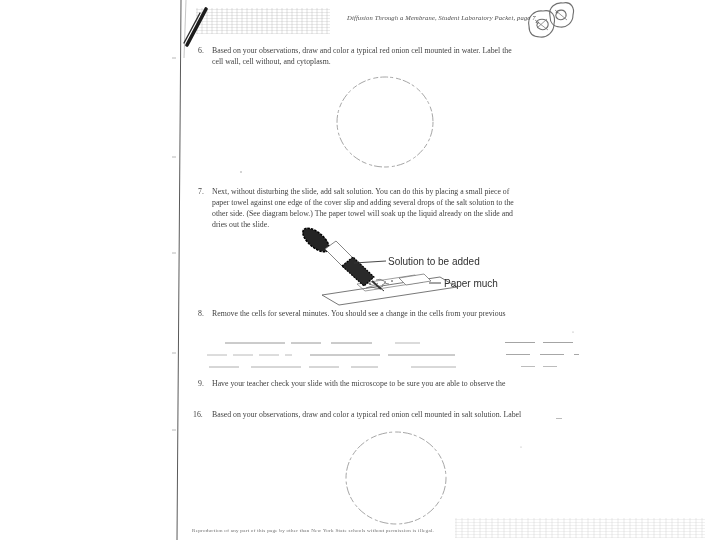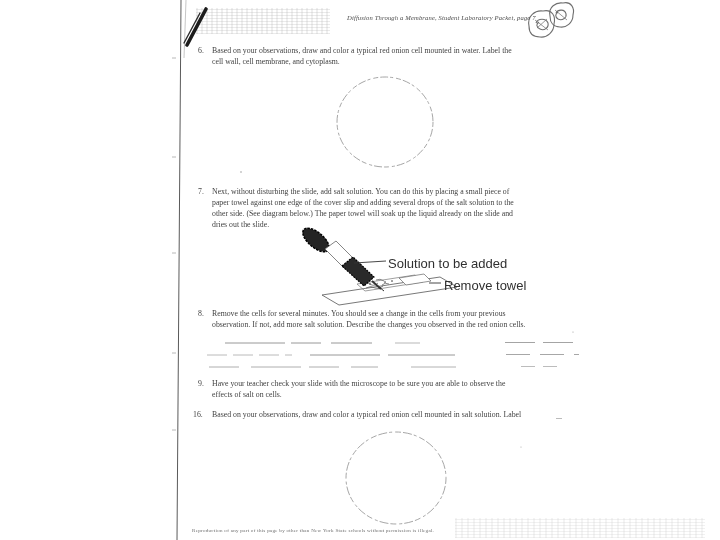--- a/index.html
+++ b/index.html
@@ -25,21 +25,21 @@
     font-style:italic;font-size:6.6px;color:#4a4a4a;letter-spacing:.15px;
     white-space:nowrap;filter:blur(.25px);
   }
   .q{position:absolute;left:193px;color:#424242;font-size:7.8px;line-height:11px;filter:blur(.22px);}
   .q .num{position:absolute;left:5px;top:0;}
   .q.wide .num{left:0;}
   .q .lines{margin-left:19px;width:365px;}
   .q .ln{white-space:nowrap;}
   .dlabel{
     position:absolute;font-family:"Liberation Sans",sans-serif;
-    font-size:13px;color:#303030;white-space:nowrap;filter:blur(.2px);
+    font-size:10px;color:#303030;white-space:nowrap;filter:blur(.2px);
   }
   .footer{
     position:absolute;left:192px;top:528px;font-size:5px;color:#6b6b6b;
     letter-spacing:.3px;white-space:nowrap;
   }
   svg.art{position:absolute;left:0;top:0;pointer-events:none;}
 </style>
 </head>
 <body>
 
@@ -126,55 +126,53 @@
       <circle cx="573" cy="332" r=".6" fill="#999"></circle>
     </g>
   </svg>
 
   <div class="header">Diffusion Through a Membrane, Student Laboratory Packet, page 7</div>
 
   <div class="q" style="top:45px">
     <span class="num">6.</span>
     <div class="lines">
       <div class="ln">Based on your observations, draw and color a typical red onion cell mounted in water. Label the</div>
-      <div class="ln">cell wall, cell membrane, and cytoplasm.</div>
+      <div class="ln">cell wall, cell without, and cytoplasm.</div>
     </div>
   </div>
 
   <div class="q" style="top:186px">
     <span class="num">7.</span>
     <div class="lines">
       <div class="ln">Next, without disturbing the slide, add salt solution. You can do this by placing a small piece of</div>
       <div class="ln">paper towel against one edge of the cover slip and adding several drops of the salt solution to the</div>
       <div class="ln">other side. (See diagram below.) The paper towel will soak up the liquid already on the slide and</div>
       <div class="ln">dries out the slide.</div>
     </div>
   </div>
 
   <div class="q" style="top:308px">
     <span class="num">8.</span>
     <div class="lines">
       <div class="ln">Remove the cells for several minutes. You should see a change in the cells from your previous</div>
-      <div class="ln">observation. If not, add more salt solution. Describe the changes you observed in the red onion cells.</div>
     </div>
   </div>
 
   <div class="q" style="top:378px">
     <span class="num">9.</span>
     <div class="lines">
       <div class="ln">Have your teacher check your slide with the microscope to be sure you are able to observe the</div>
-      <div class="ln">effects of salt on cells.</div>
     </div>
   </div>
 
   <div class="q wide" style="top:409px">
     <span class="num">16.</span>
     <div class="lines">
       <div class="ln">Based on your observations, draw and color a typical red onion cell mounted in salt solution. Label</div>
     </div>
   </div>
 
   <div class="dlabel" style="left:388px;top:256px">Solution to be added</div>
-  <div class="dlabel" style="left:444px;top:278px">Remove towel</div>
+  <div class="dlabel" style="left:444px;top:278px">Paper much</div>
 
   <div class="footer">Reproduction of any part of this page by other than New York State schools without permission is illegal.</div>
 
 </div>
 
 </body></html>

